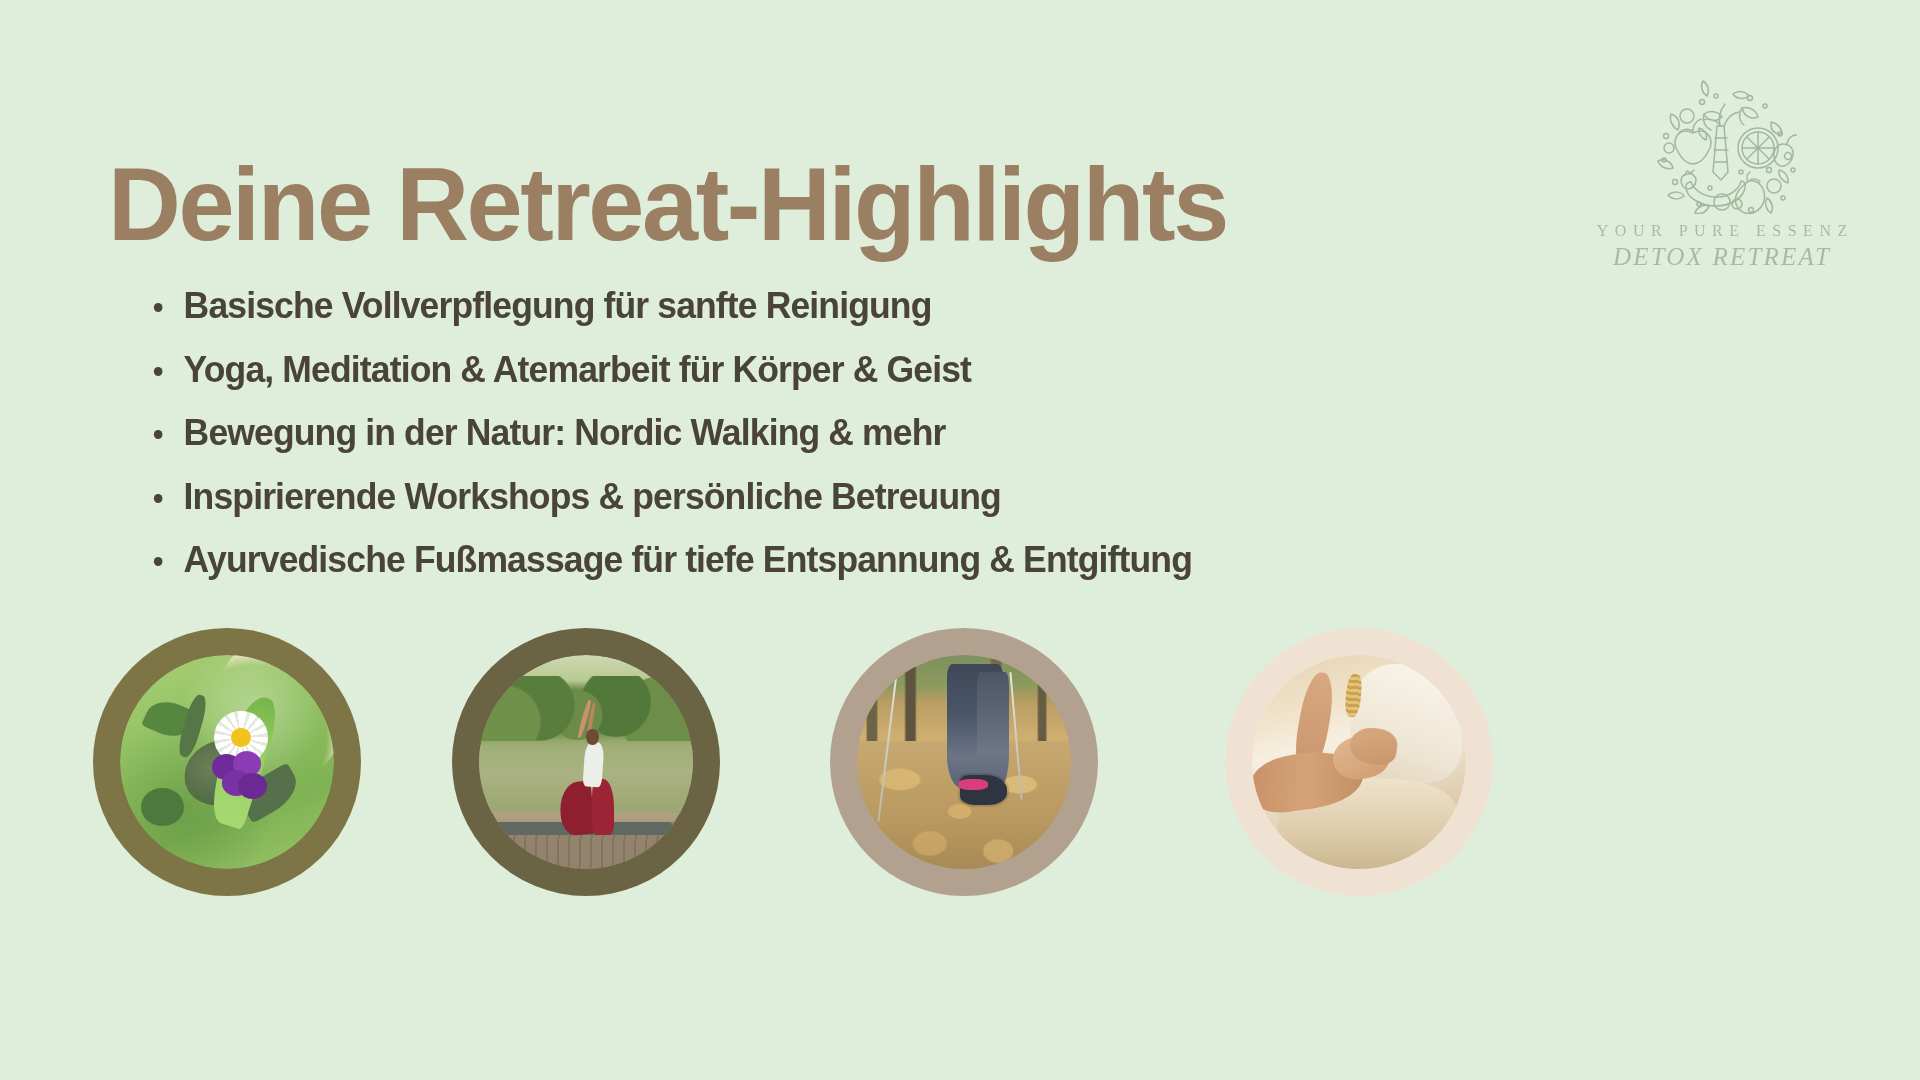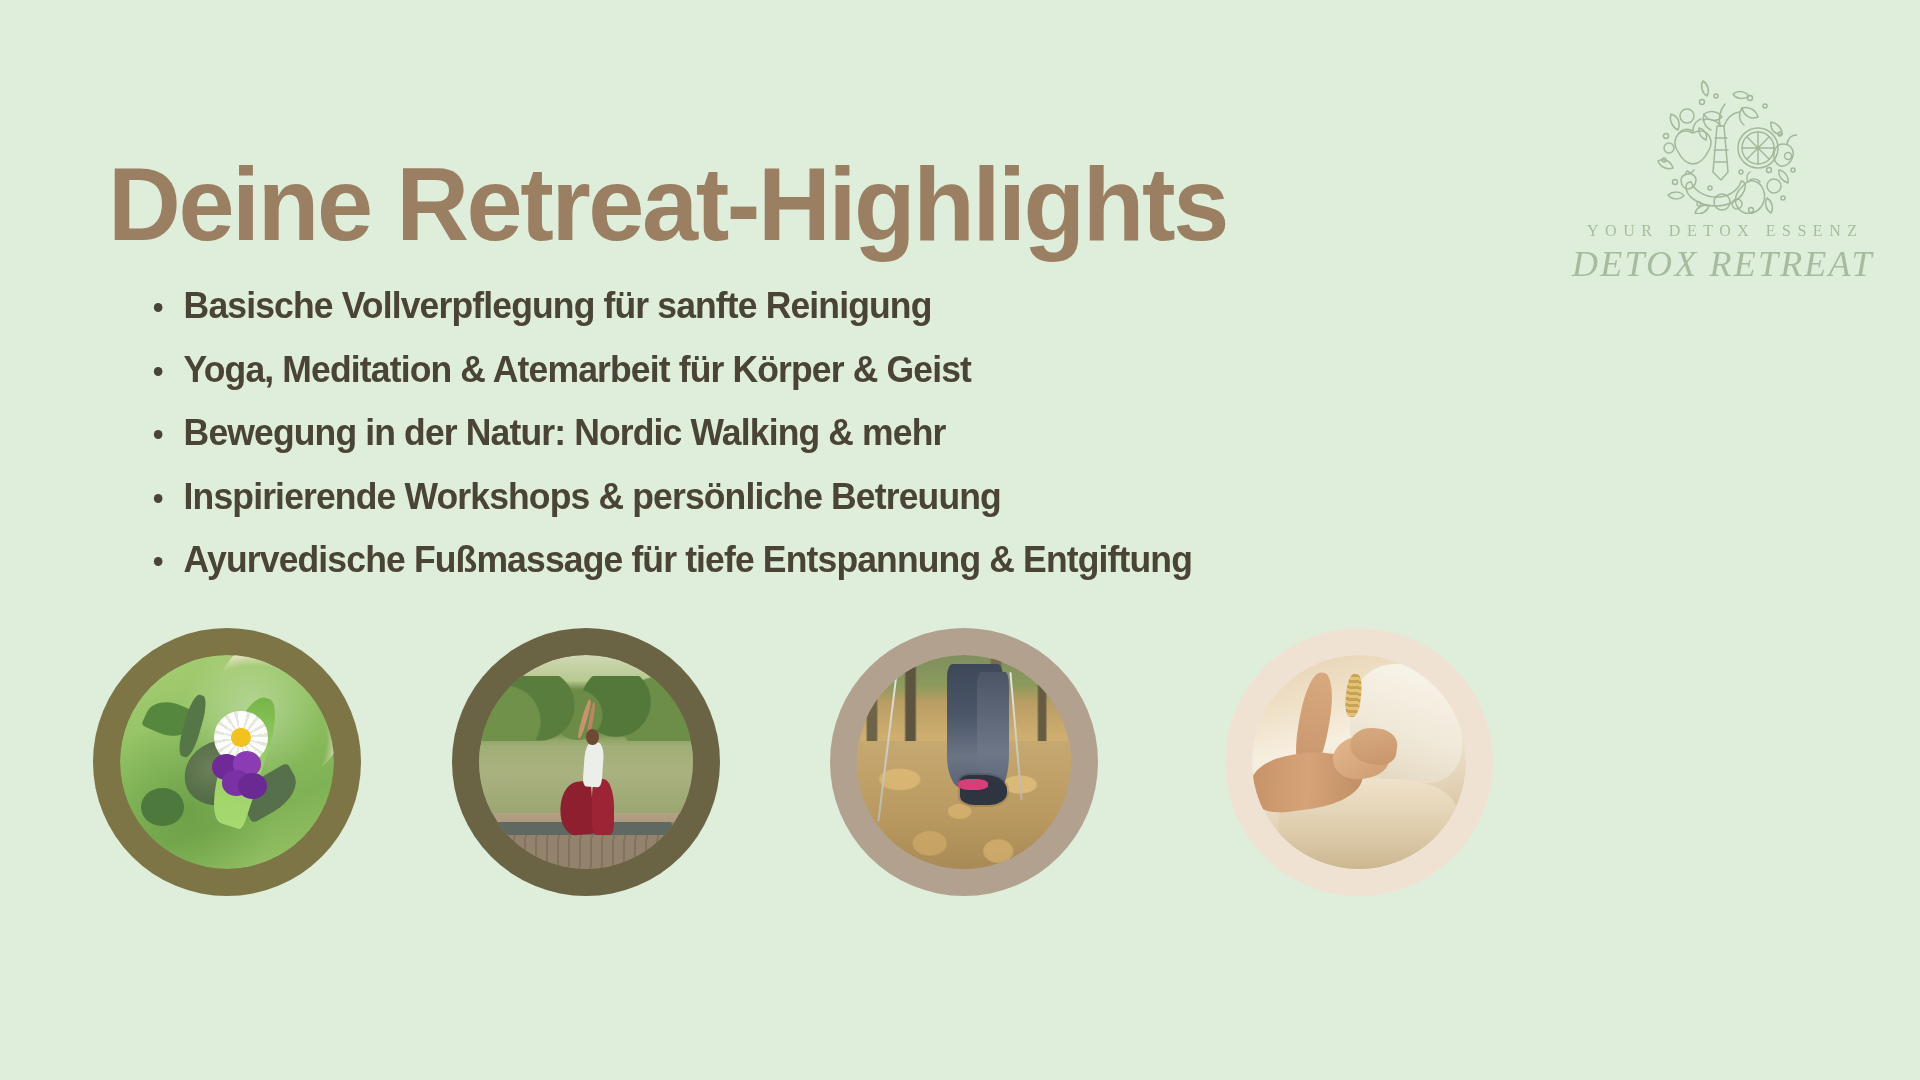--- a/index.html
+++ b/index.html
@@ -58,21 +58,21 @@
     font-size: 16px;
     letter-spacing: 6.5px;
     color: #a7bc9e;
     text-indent: 6.5px;
     white-space: nowrap;
   }
   .logo-name {
     margin-top: 3px;
     font-family: "Liberation Serif", serif;
     font-style: italic;
-    font-size: 36px;
+    font-size: 25px;
     letter-spacing: 2.2px;
     color: #a7bc9e;
     white-space: nowrap;
   }
 
   
   .highlights {
     position: absolute;
     left: 150px;
     top: 283px;
@@ -477,21 +477,21 @@
       <circle cx="28" cy="104" r="2.5"></circle>
         <circle cx="52" cy="126" r="2"></circle>
       <circle cx="104" cy="132" r="2.5"></circle>
         <circle cx="136" cy="120" r="2"></circle>
       <circle cx="63" cy="110" r="2"></circle>
         <circle cx="94" cy="94" r="2"></circle>
       <circle cx="122" cy="92" r="2.5"></circle>
 
       <path d="M59 62c-5-2-8-7-7-12 5 1 9 6 7 12z"></path>
     </svg>
-    <div class="logo-tagline">YOUR DETOX ESSENZ</div>
+    <div class="logo-tagline">YOUR PURE ESSENZ</div>
     <div class="logo-name">DETOX RETREAT</div>
   </div>
 
   <ul class="highlights">
     <li class="highlight-item">
       <span>Basische Vollverpflegung für sanfte Reinigung</span>
     </li>
     <li class="highlight-item">
       <span>Yoga, Meditation &amp; Atemarbeit für Körper &amp; Geist</span>
     </li>

